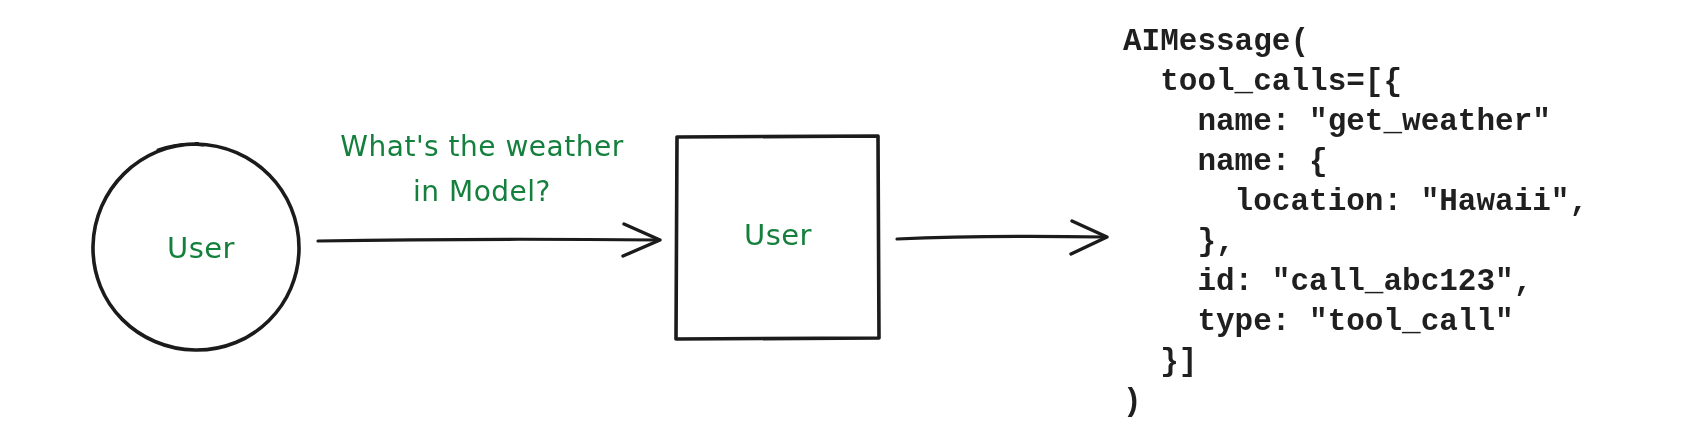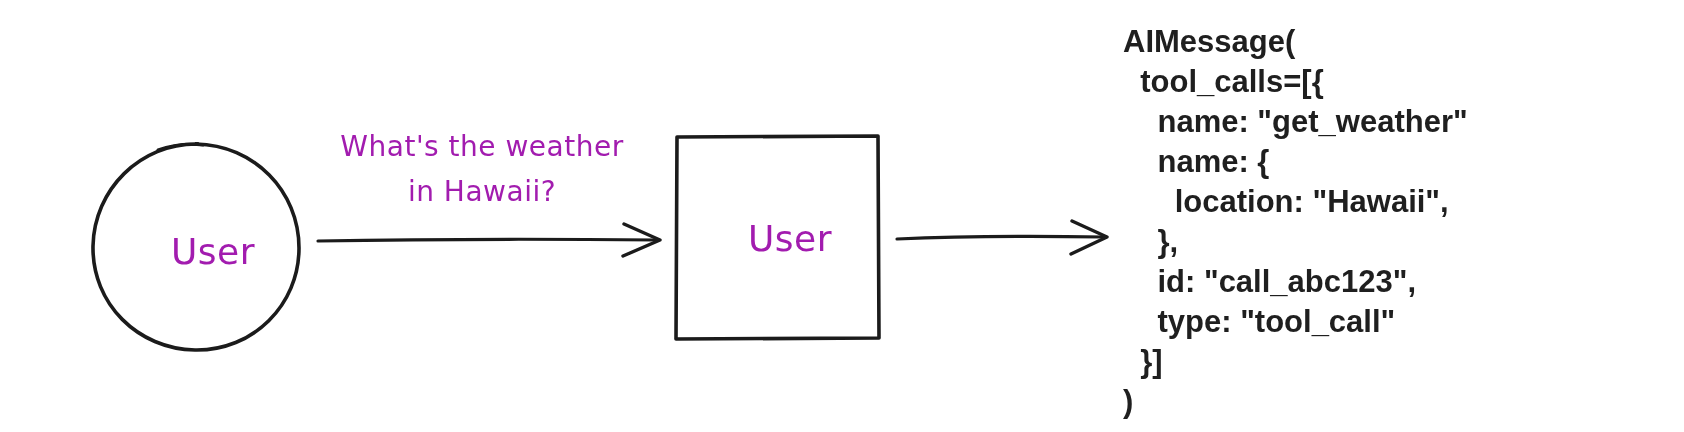--- a/index.html
+++ b/index.html
@@ -23,30 +23,29 @@
     height: 432px;
   }
   .sketch-layer path {
     fill: none;
     stroke: #1b1b1b;
     stroke-linecap: round;
     stroke-linejoin: round;
   }
   .hand-text {
     position: absolute;
-    color: #a21caf;
+    color: #15803d;
     font-family: "DejaVu Sans", sans-serif;
     text-align: center;
     letter-spacing: 0.5px;
     white-space: nowrap;
   }
   .node-label {
-    font-size: 36px;
+    font-size: 29px;
     font-weight: 500;
-    margin-left: 12px;
   }
   .user-label {
     left: 96px;
     top: 231px;
     width: 210px;
   }
   .model-label {
     left: 677px;
     top: 218px;
     width: 202px;
@@ -57,21 +56,21 @@
     width: 348px;
     font-size: 28px;
     font-weight: 500;
     line-height: 45px;
   }
   .code-block {
     position: absolute;
     left: 1123px;
     top: 22px;
     color: #1f1f1f;
-    font-family: Liberation Sans, sans-serif;
+    font-family: Liberation Mono, monospace;
     font-size: 31px;
     font-weight: bold;
     line-height: 40px;
   }
   .code-line {
     white-space: pre;
     height: 40px;
   }
 </style>
 </head>
@@ -96,21 +95,21 @@
     <path stroke-width="3.2" d="M 897 239 C 965 236 1040 236 1104 237"></path>
     <path stroke-width="3.4" d="M 1072 221 L 1107 237 L 1071 254"></path>
   </svg>
 
   <div class="hand-text node-label user-label">User</div>
 
   <div class="hand-text node-label model-label">User</div>
 
   <div class="hand-text arrow-label">
     <div>What's the weather</div>
-    <div>in Hawaii?</div>
+    <div>in Model?</div>
   </div>
 
   <div class="code-block">
     <div class="code-line">AIMessage(</div>
     <div class="code-line">  tool_calls=[{</div>
     <div class="code-line">    name: "get_weather"</div>
     <div class="code-line">    name: {</div>
     <div class="code-line">      location: "Hawaii",</div>
     <div class="code-line">    },</div>
     <div class="code-line">    id: "call_abc123",</div>

